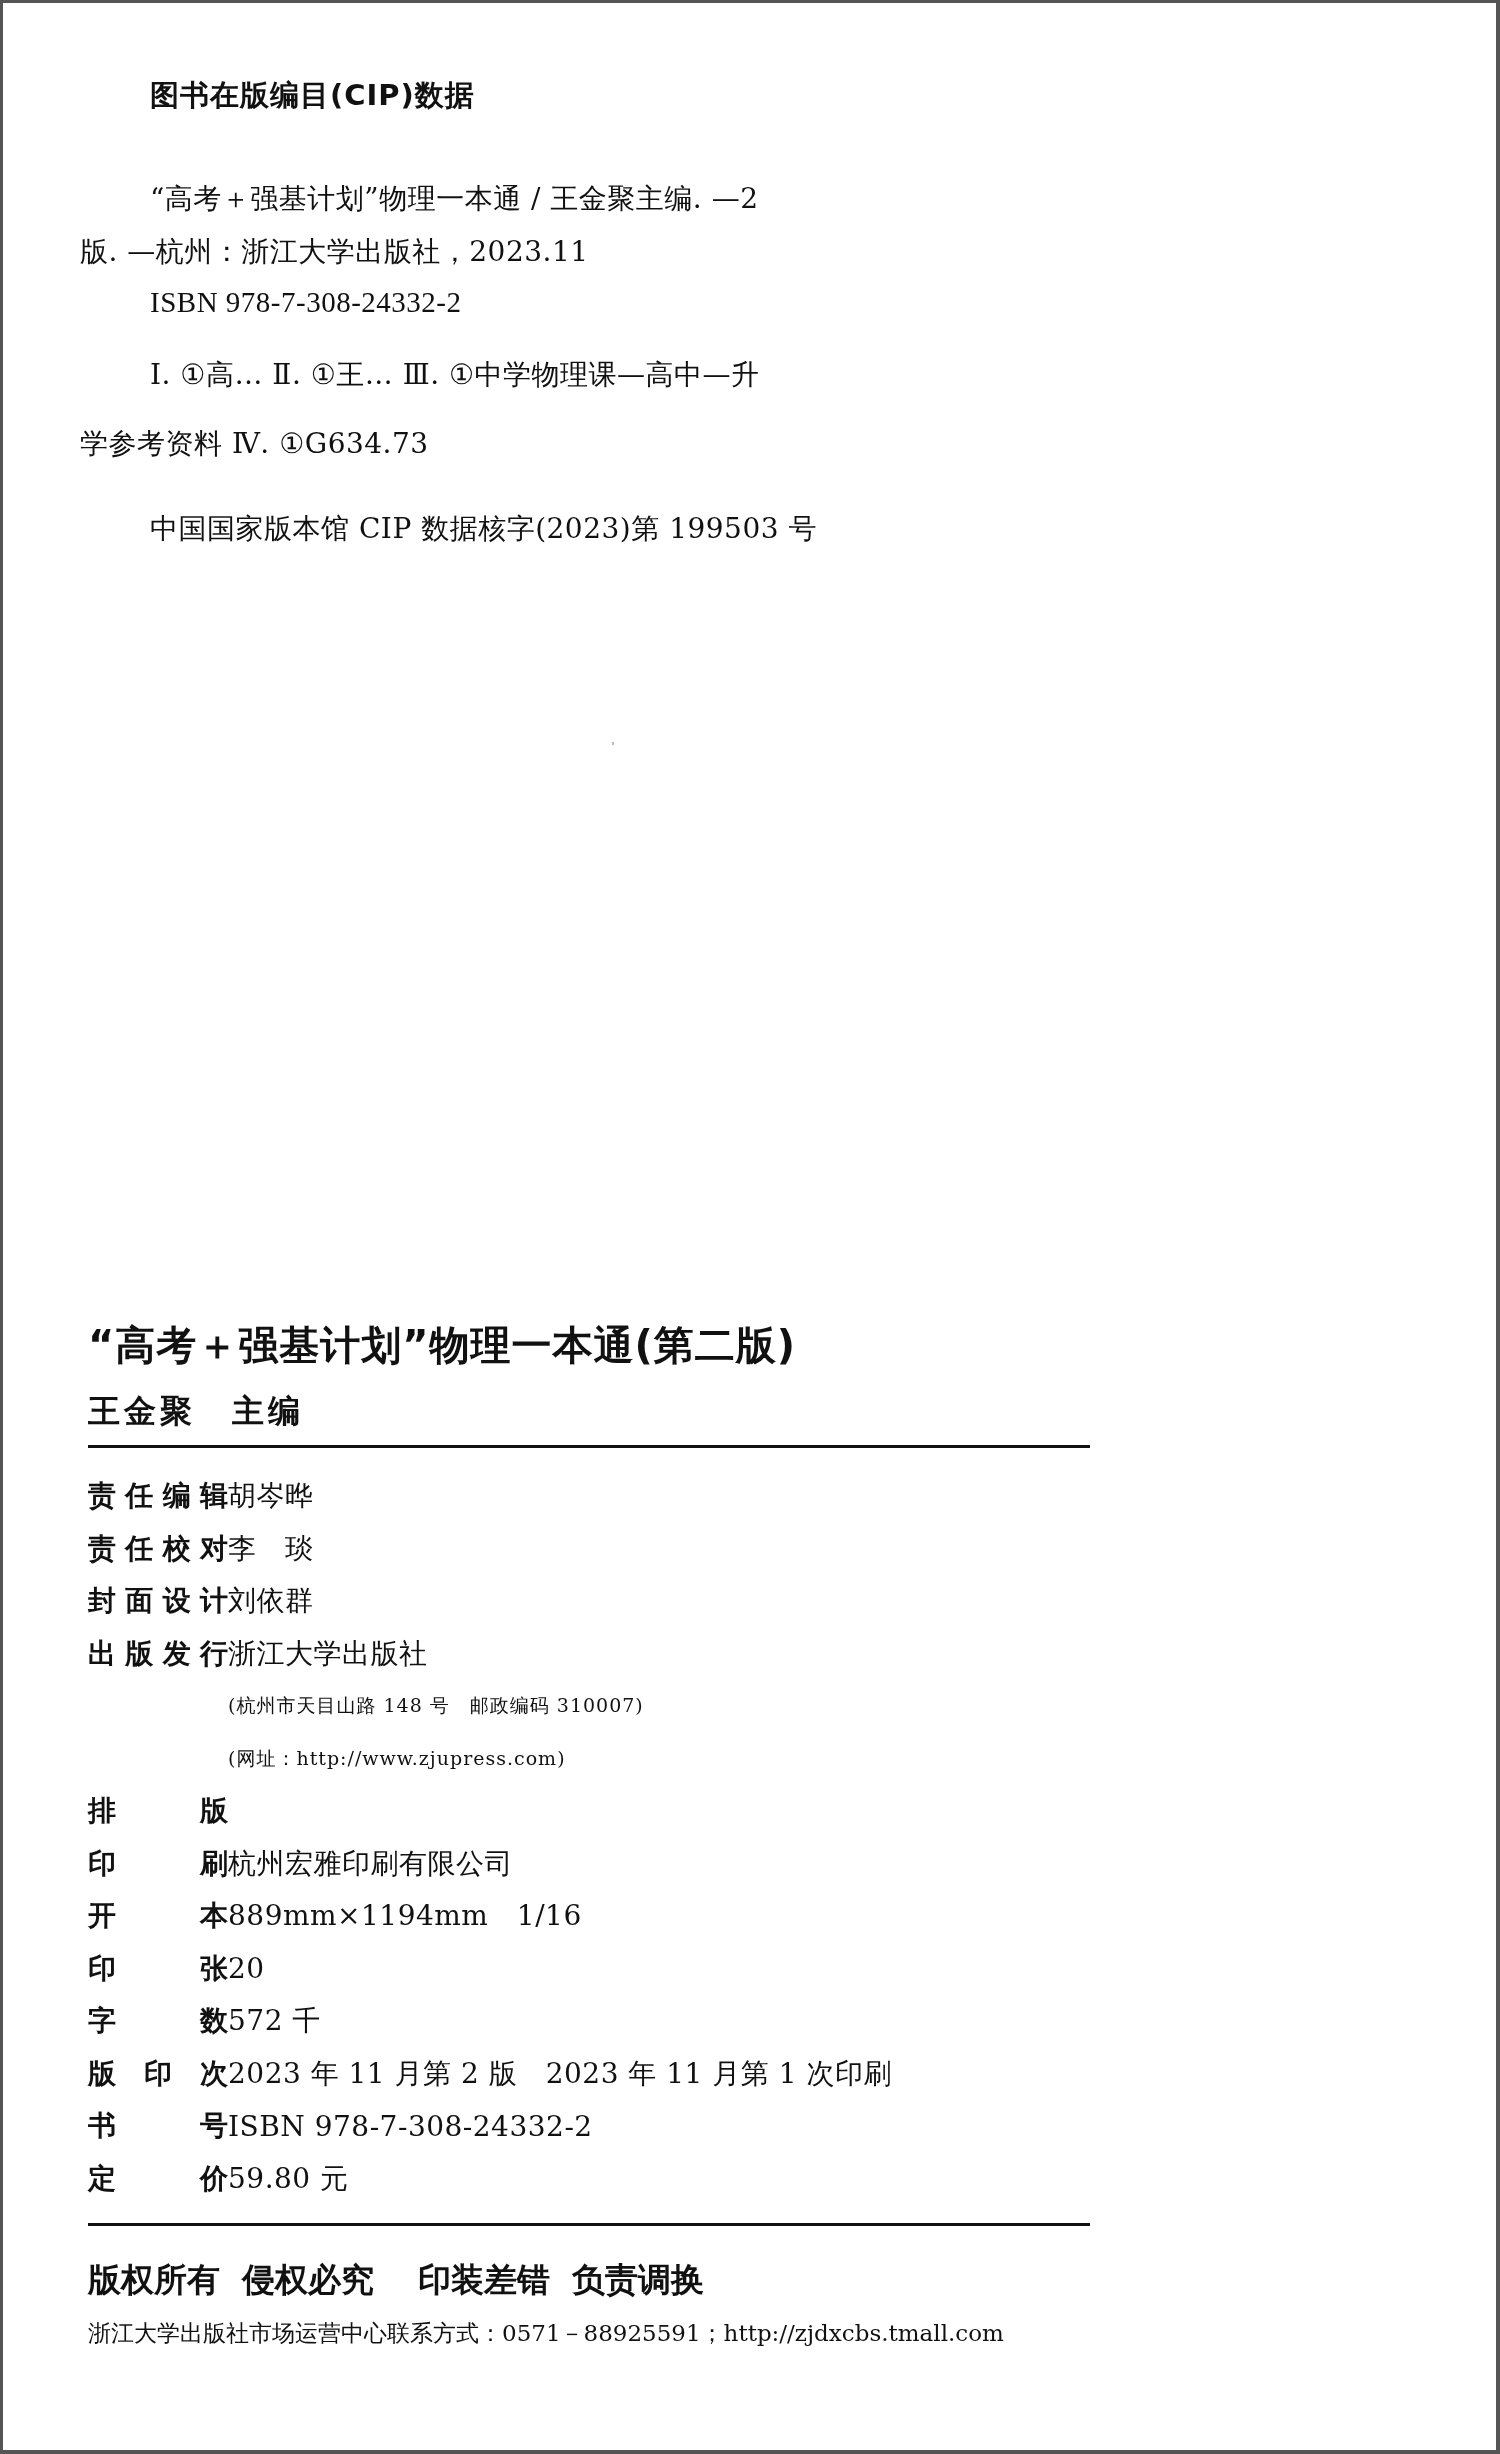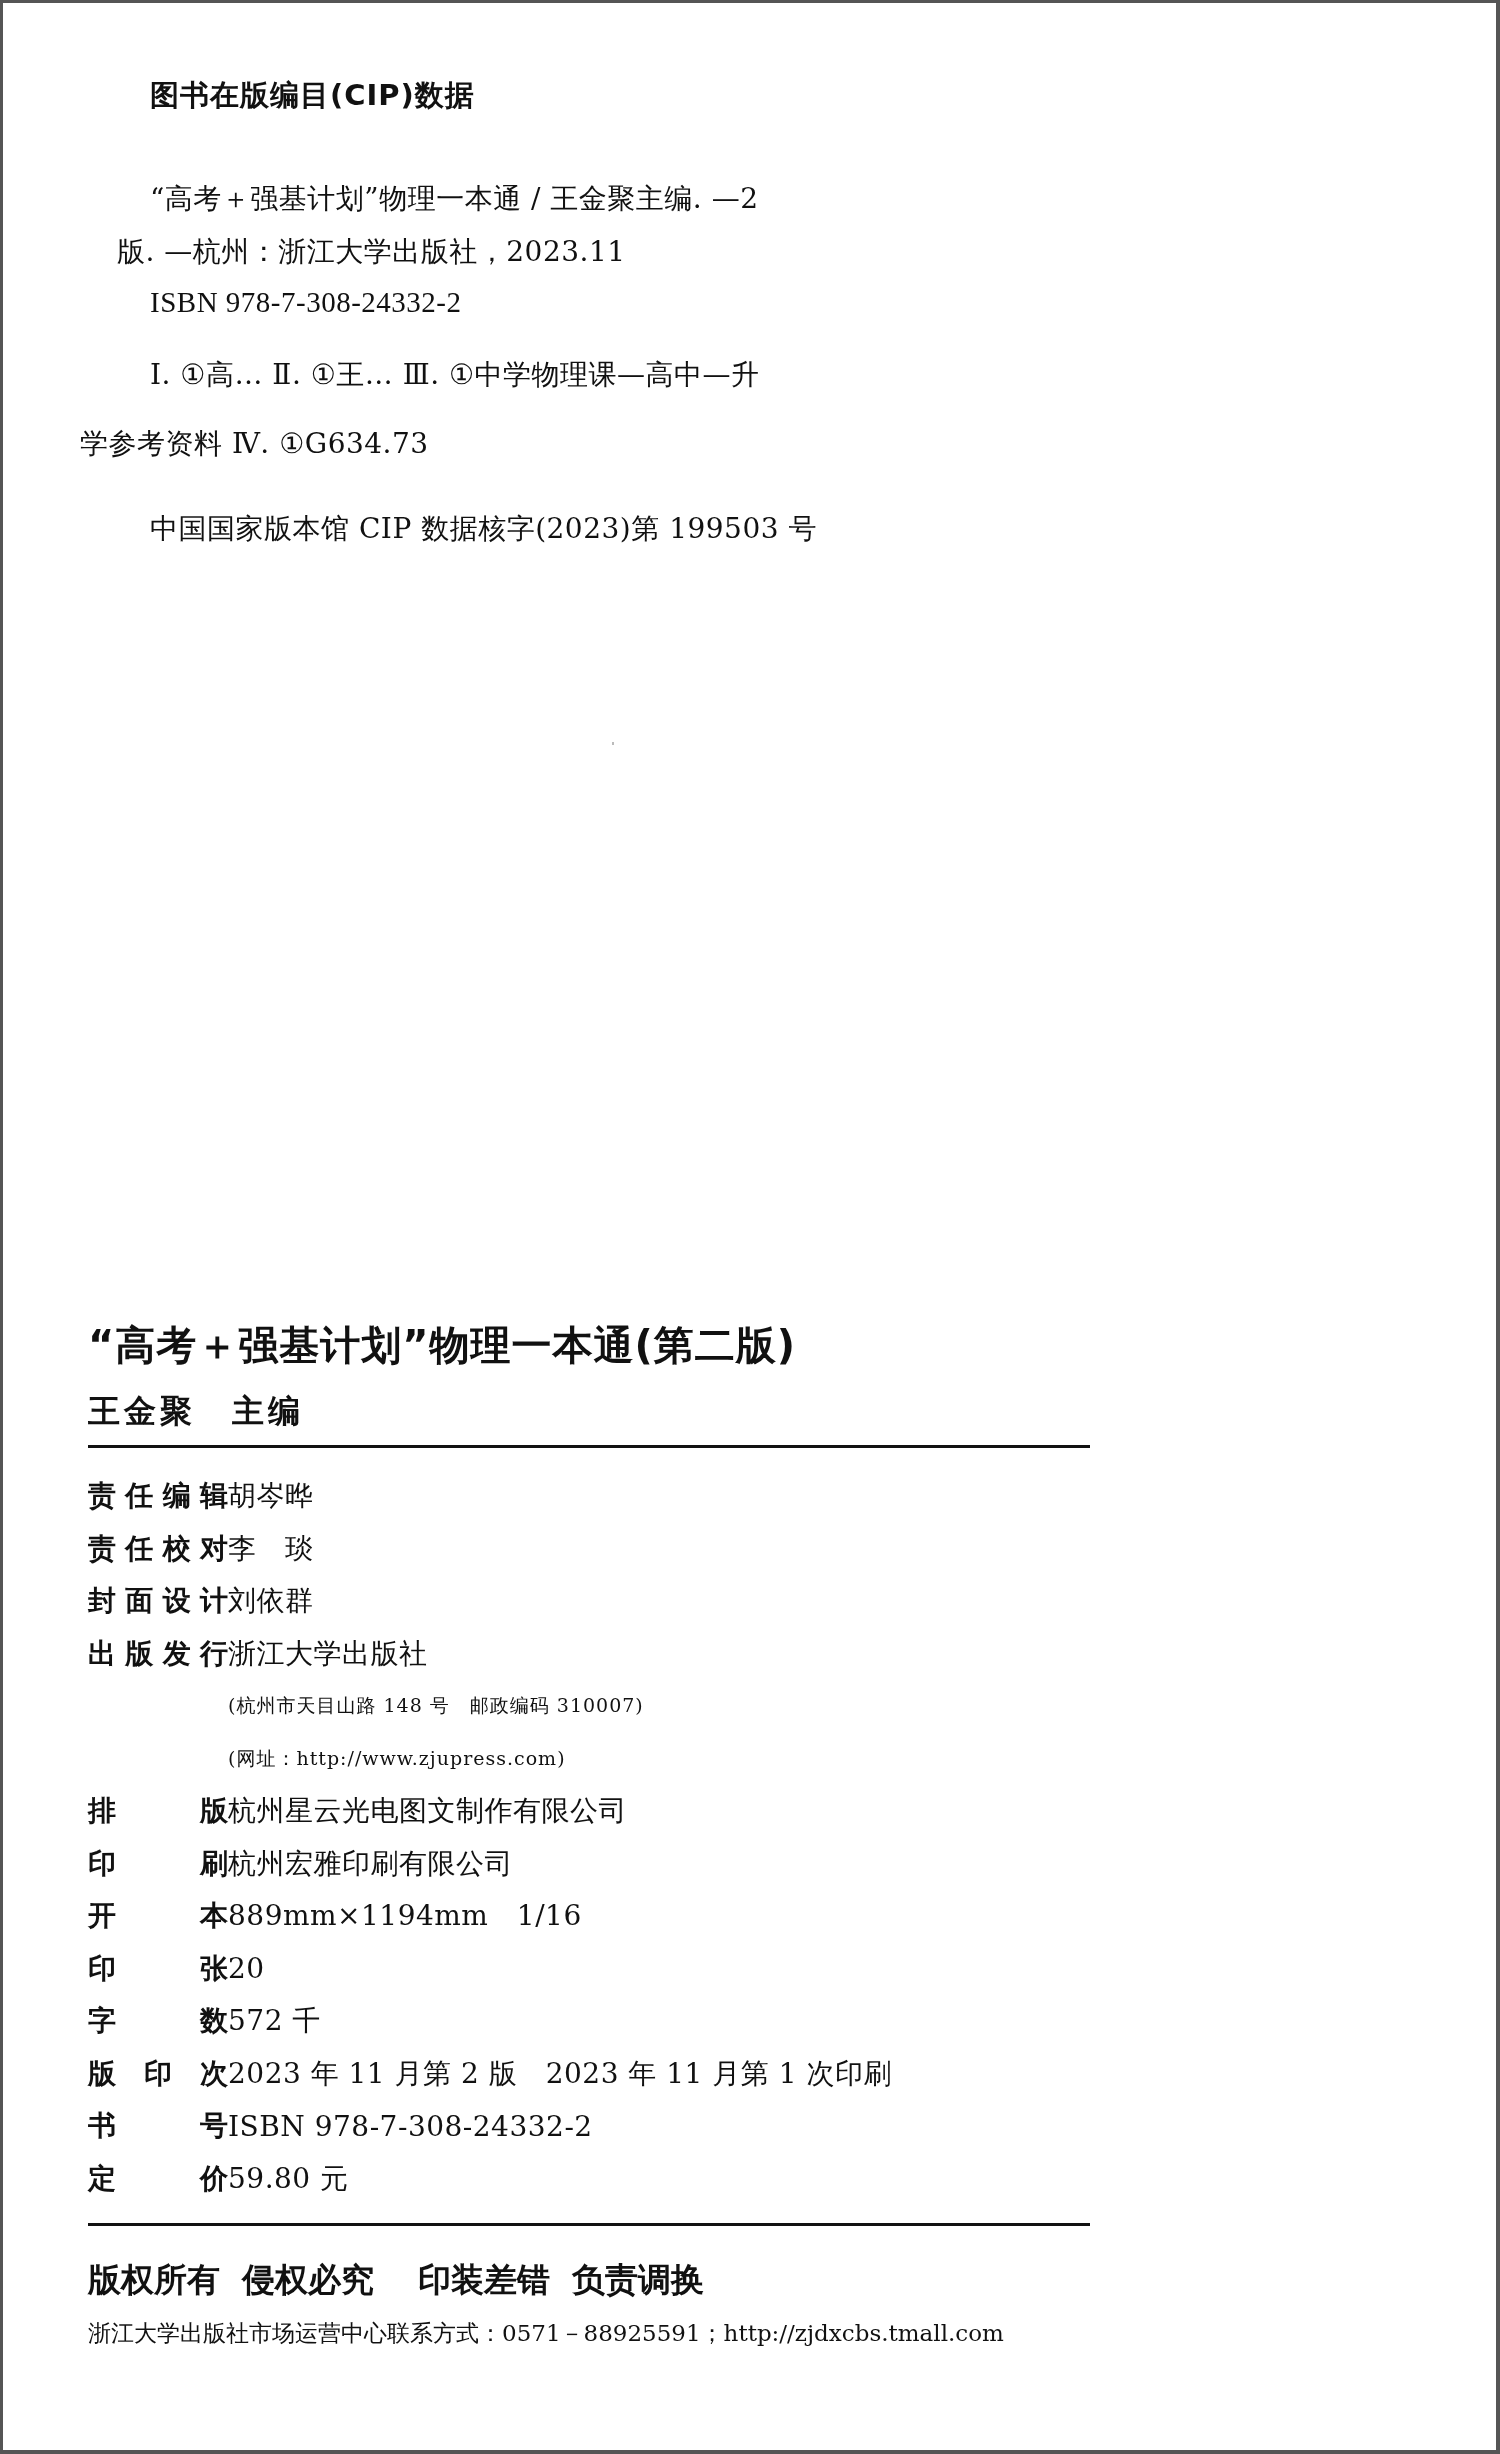--- a/index.html
+++ b/index.html
@@ -22,21 +22,21 @@
     .abs { position: absolute; white-space: nowrap; text-align: center; }
 
     
     .cip-heading {
       left: 150px; top: 76px;
       font-family: "DejaVu Sans", "Liberation Sans", sans-serif;
       font-weight: bold; font-size: 29px; letter-spacing: 1px;
     }
     .cip-line { font-size: 28px; letter-spacing: 0.5px; }
     .cip-l1 { left: 150px; top: 180px; }
-    .cip-l2 { left: 80px; top: 233px; margin-left: 37px; }
+    .cip-l2 { left: 80px; top: 233px; }
     .cip-l3 { left: 150px; top: 286px; font-family: "Liberation Serif", serif; font-size: 29px; }
     .cip-l4 { left: 150px; top: 356px; }
     .cip-l5 { left: 80px; top: 425px; }
     .cip-l6 { left: 150px; top: 510px; }
 
     .speck { left: 612px; top: 742px; width: 2px; height: 3px; background: #bbbbbb; }
 
     
     .book-title {
       left: 88px; top: 1318px;
@@ -143,21 +143,20 @@
     </div>
     <div class="row">
       <div class="label"></div>
       <div class="value sub">(网址：http://www.zjupress.com)</div>
     </div>
     <div class="row">
       <div class="label">
         <span>排</span>
         <span>版</span>
       </div>
-      <div class="value">杭州星云光电图文制作有限公司</div>
     </div>
     <div class="row">
       <div class="label">
         <span>印</span>
         <span>刷</span>
       </div>
       <div class="value">杭州宏雅印刷有限公司</div>
     </div>
     <div class="row">
       <div class="label">

